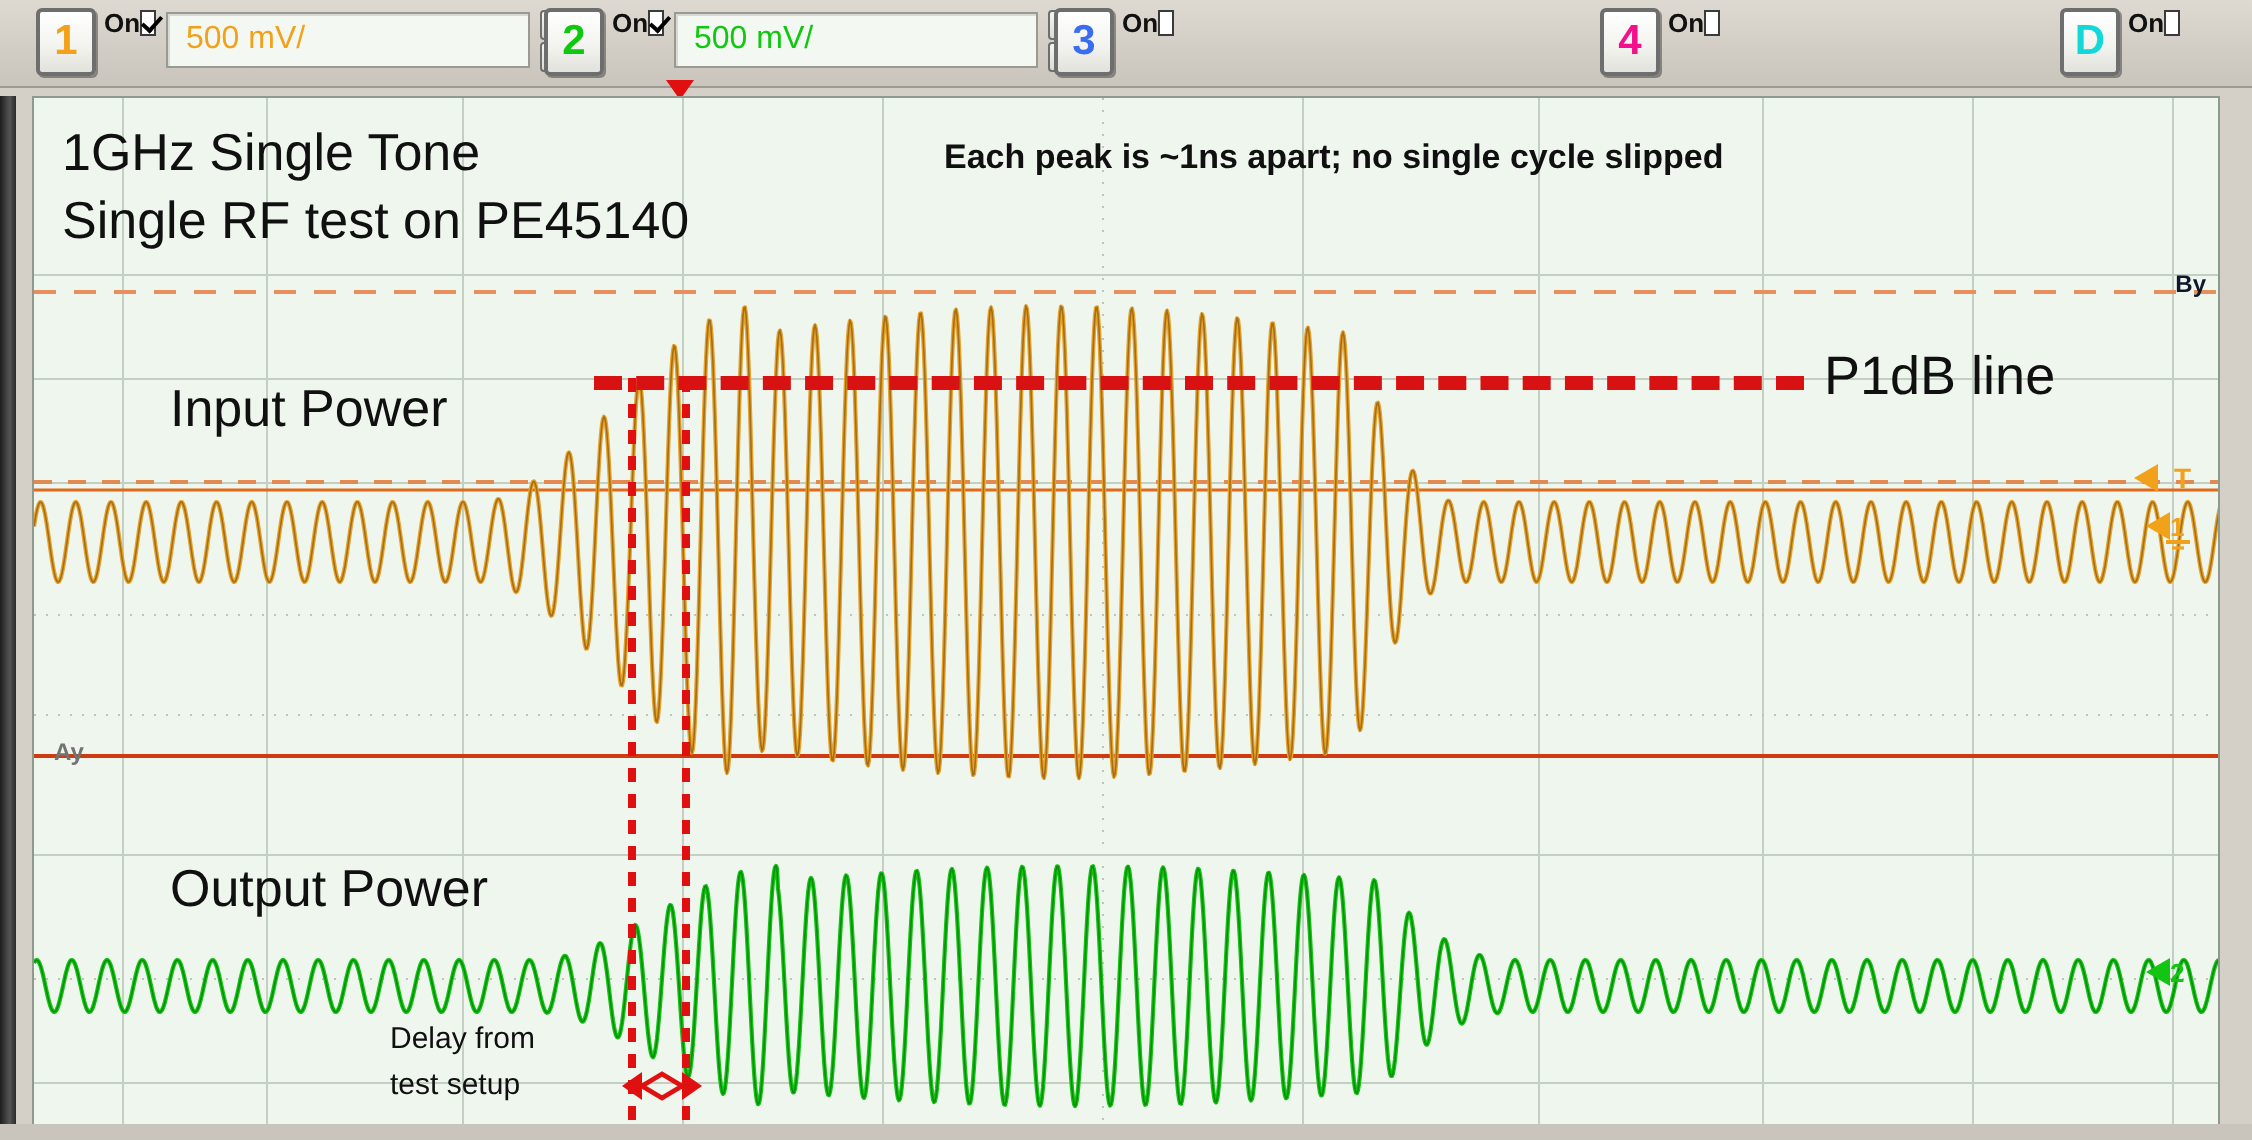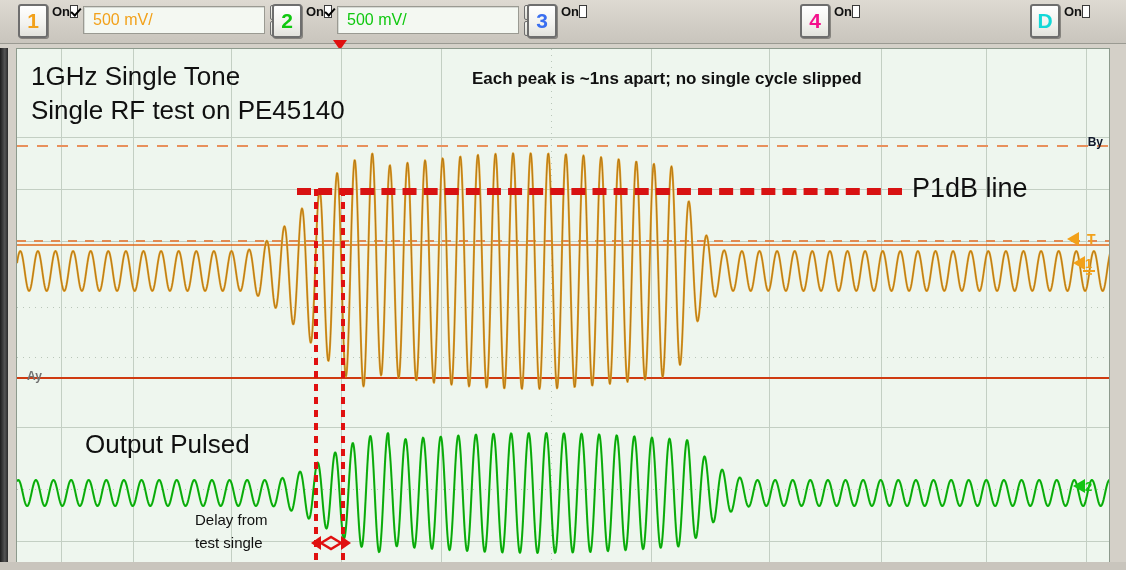--- a/index.html
+++ b/index.html
@@ -188,27 +188,28 @@
       <polygon points="2,12 12,5 12,19" fill="#e01010"></polygon>
       <polygon points="42,12 32,5 32,19" fill="#e01010"></polygon>
       <polygon points="12,12 22,6 32,12 22,18" fill="none" stroke="#e01010" stroke-width="2.4"></polygon>
     </svg>
 
     <div class="anno title-ln" style="left:14px;top:12px;">1GHz Single Tone</div>
     <div class="anno title-ln" style="left:14px;top:46px;">Single RF test on PE45140</div>
 
     <div class="anno note-ln" style="left:455px;top:20px;">Each peak is ~1ns apart; no single cycle slipped</div>
 
-
-    <div class="anno lbl-big" style="left:68px;top:380px;">Output Pulsed</div>
+    <div class="anno lbl-big" style="left:68px;top:140px;">Input Power</div>
+
+    <div class="anno lbl-big" style="left:68px;top:380px;">Output Power</div>
 
     <div class="anno lbl-p1db" style="left:895px;top:124px;">P1dB line</div>
 
     <div class="anno delay-ln" style="left:178px;top:462px;">Delay from</div>
-    <div class="anno delay-ln" style="left:178px;top:485px;">test single</div>
+    <div class="anno delay-ln" style="left:178px;top:485px;">test setup</div>
 
     <div class="edgemark" style="right:6px;top:86px;color:#0f172a;">By</div>
     <div class="edgemark" style="left:10px;top:320px;color:#737373;">Ay</div>
 
     <svg width="42" height="20" style="position:absolute;right:2px;top:180px;">
       <polygon points="2,10 14,3 14,17" fill="#f2a11a"></polygon>
       <text x="22" y="15" font-family="Liberation Sans, sans-serif" font-size="14" font-weight="bold" fill="#f2a11a">T</text>
     </svg>
 
     <svg width="34" height="22" style="position:absolute;right:4px;top:205px;">

